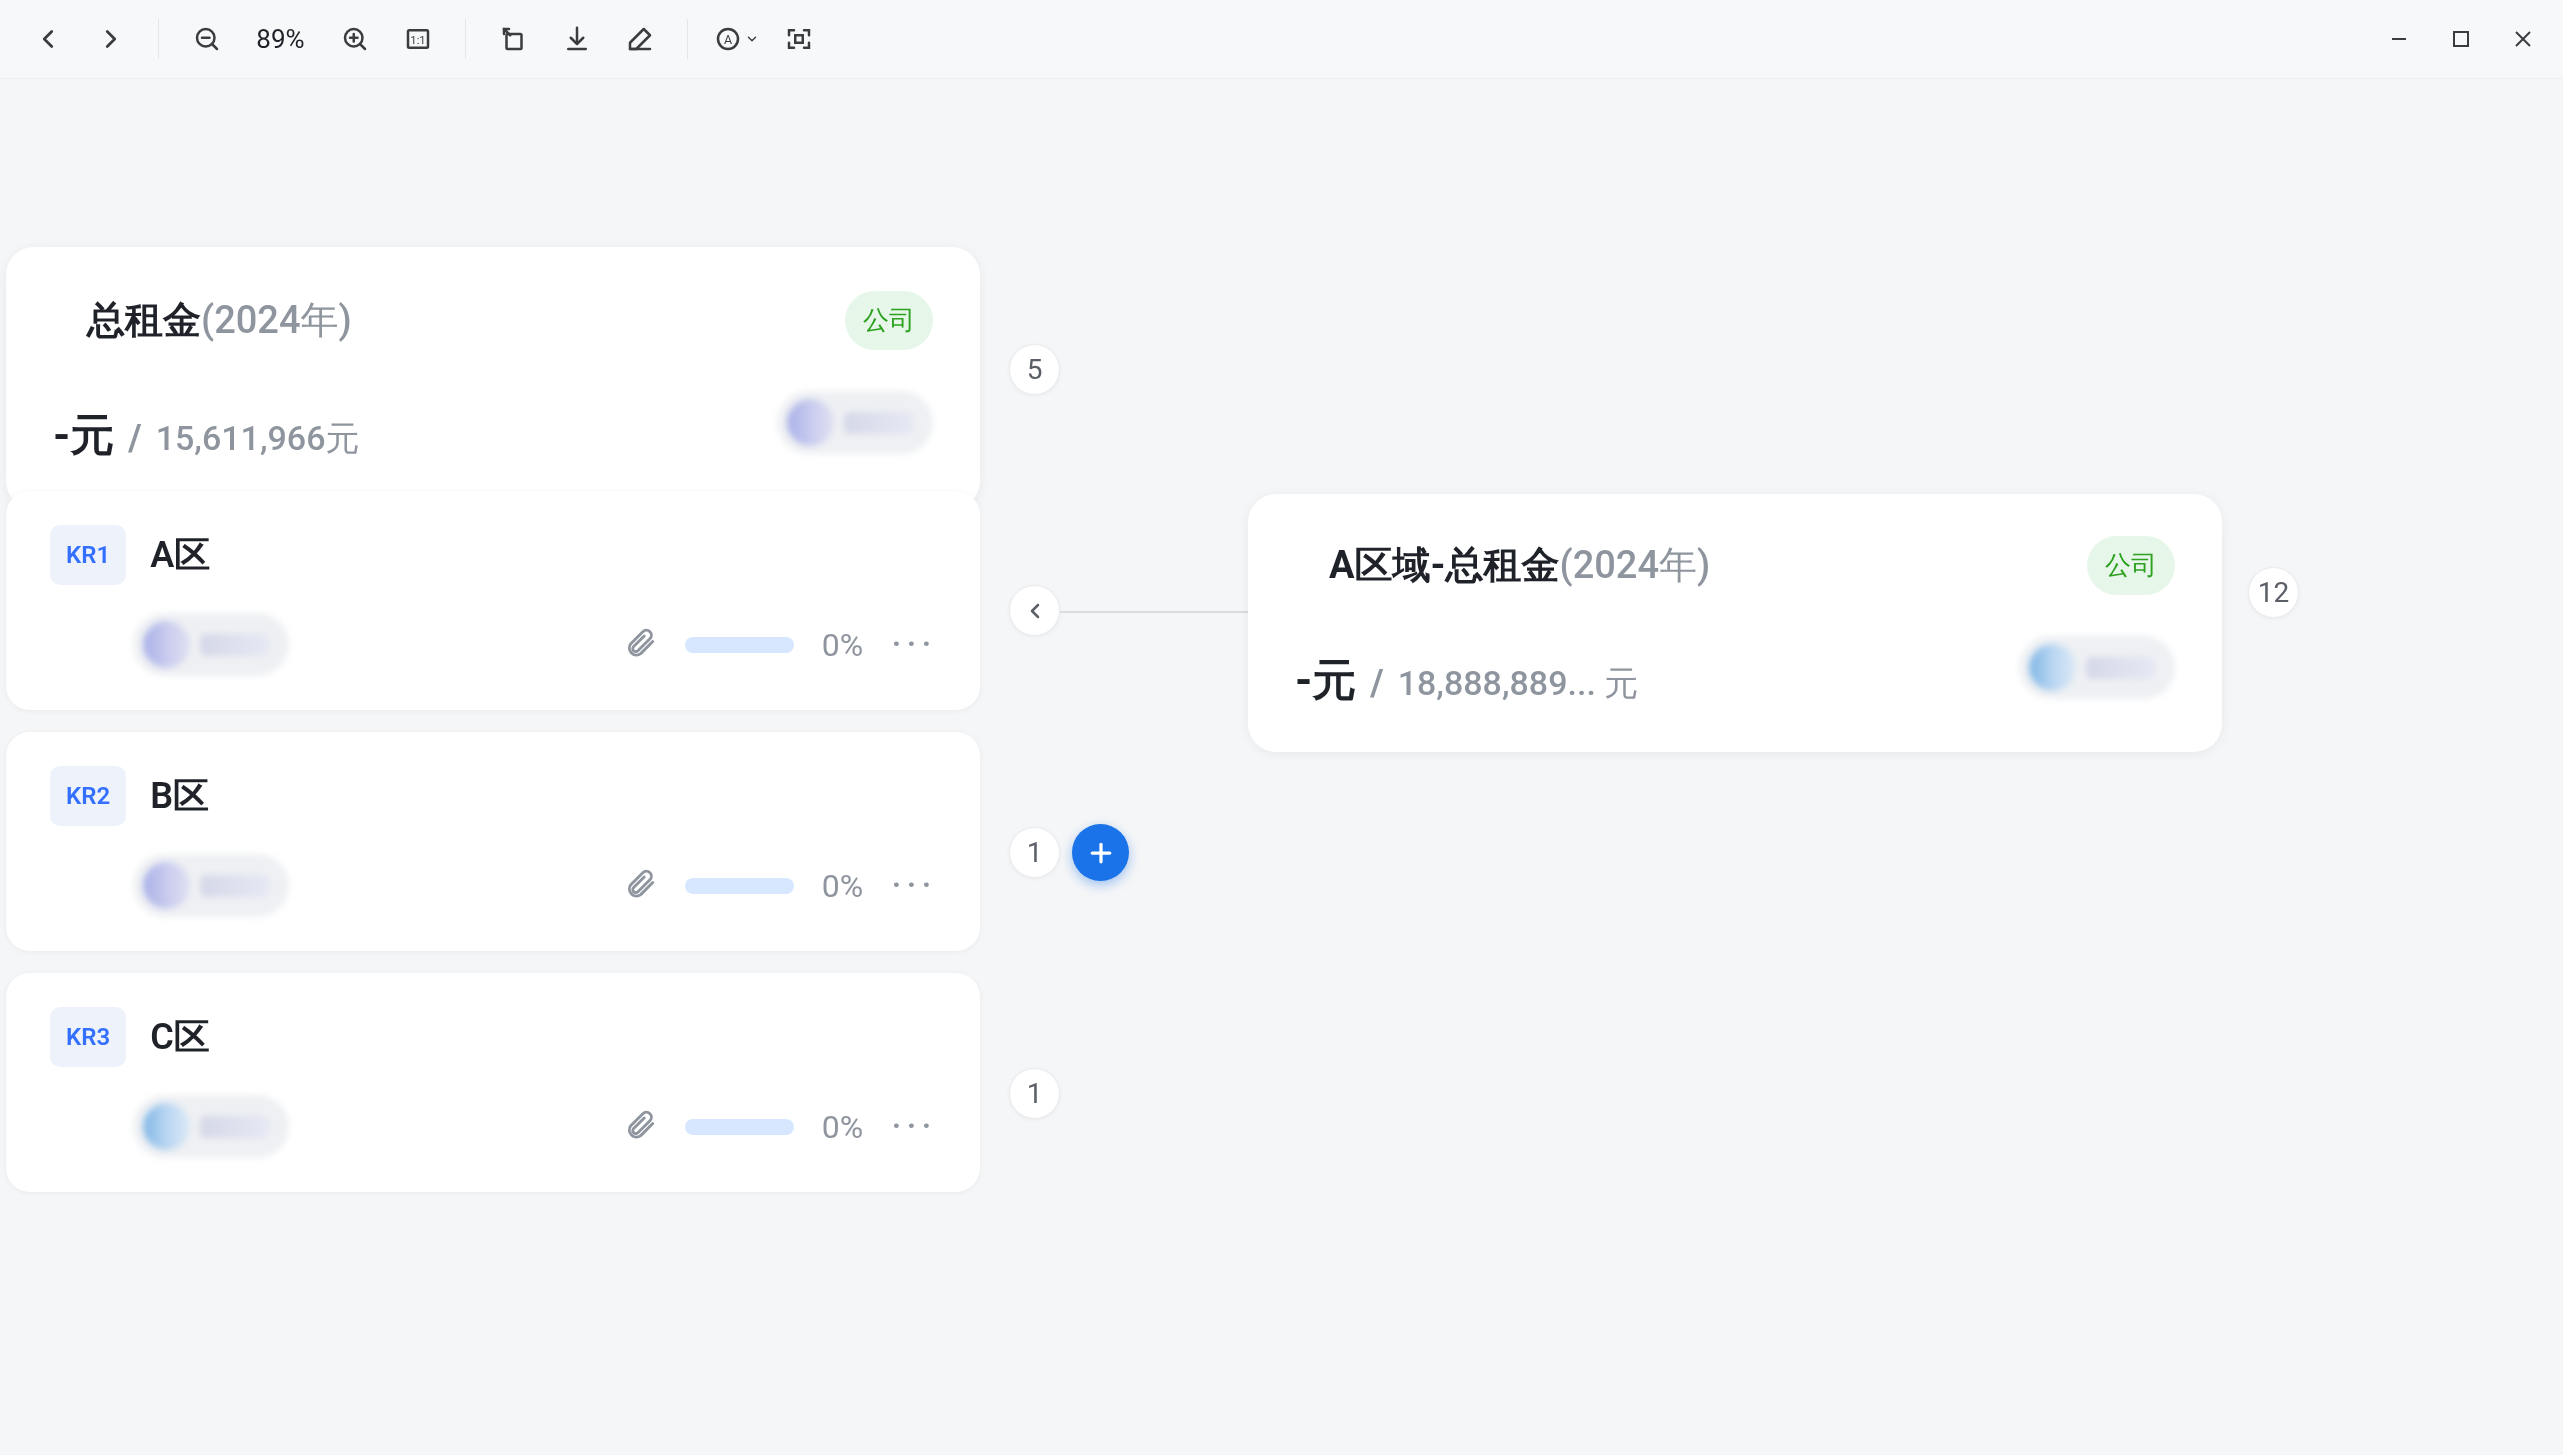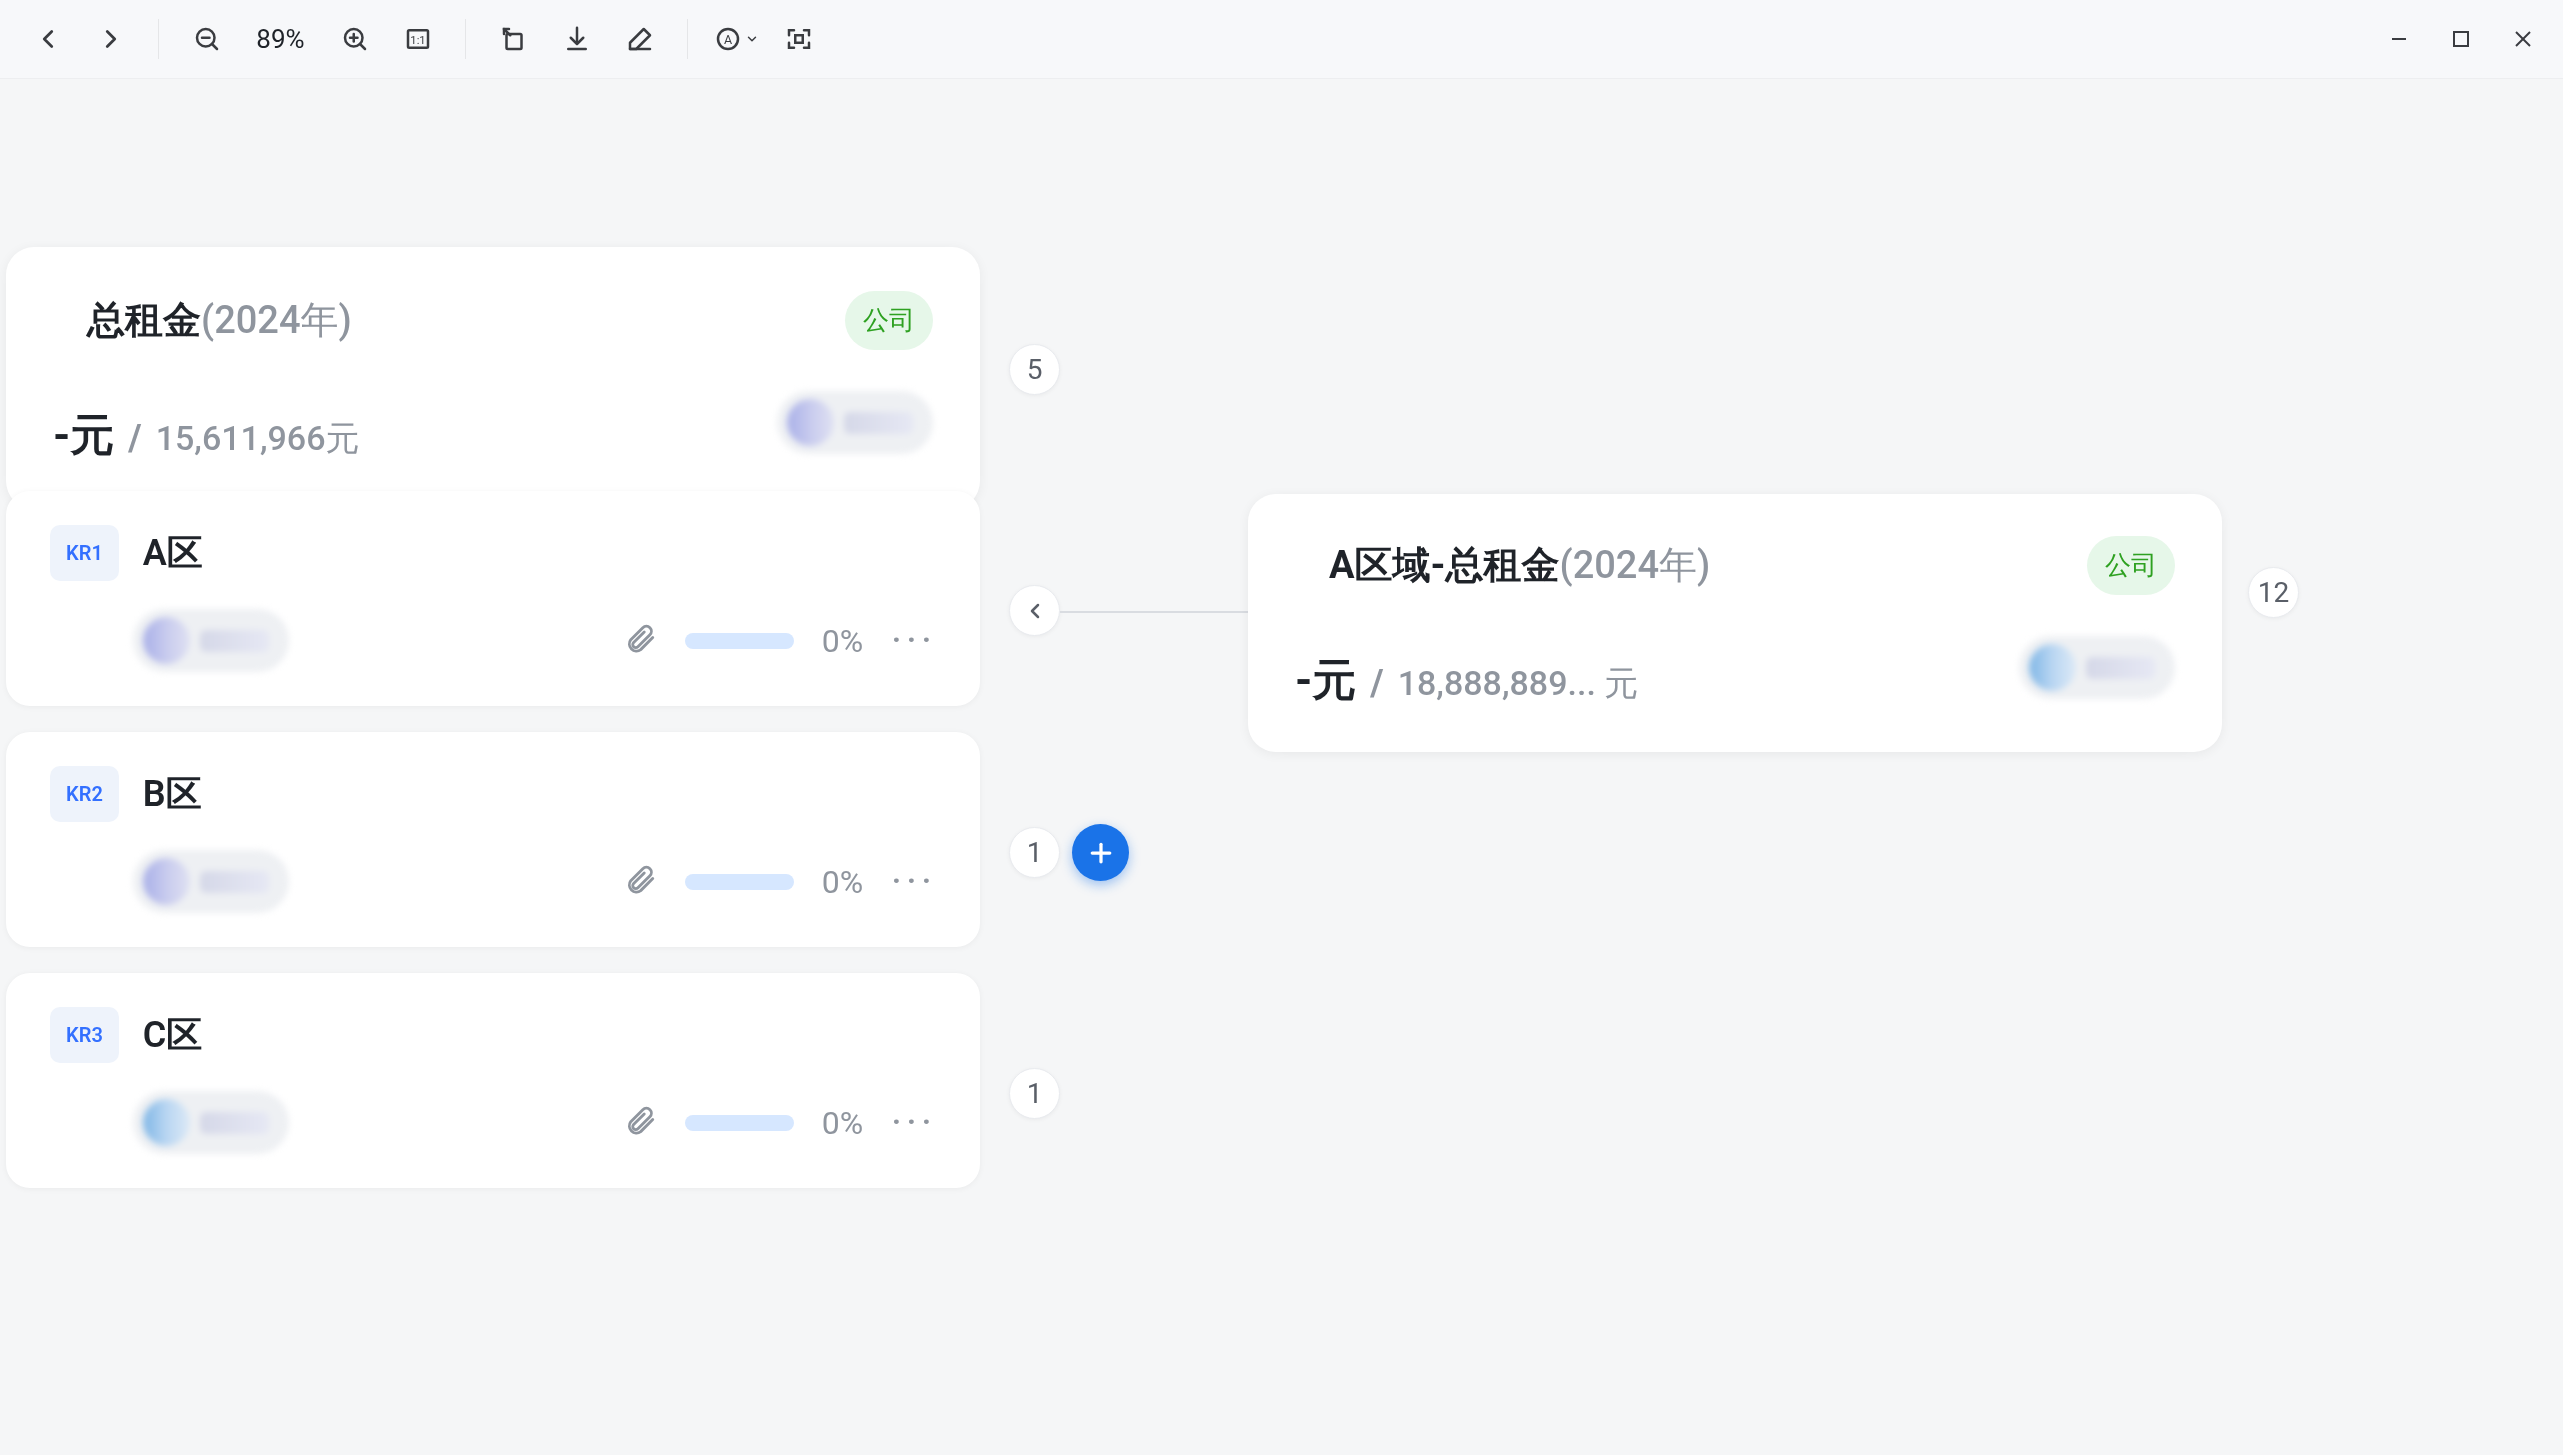--- a/index.html
+++ b/index.html
@@ -92,21 +92,21 @@
   .obj-row2{display:flex;align-items:center;justify-content:space-between;margin-top:30px;}
   .obj-metrics{display:flex;align-items:baseline;gap:14px;font-weight:700;}
   .obj-metrics .big{font-size:44px;}
   .obj-metrics .slash{font-size:36px;color:var(--text-muted);}
   .obj-metrics .target{font-size:34px;color:var(--text-muted);font-weight:500;margin-top:36px;}
 
   
   .kr-card{left:6px;width:974px;padding:34px 44px;border-radius:24px;box-shadow:0 1px 6px rgba(0,0,0,0.05);}
   .kr-row1{display:flex;align-items:center;gap:24px;}
   .kr-tag{
-    background:var(--kr-bg);color:var(--kr-fg);font-weight:600;font-size:20px;
+    background:var(--kr-bg);color:var(--kr-fg);font-weight:600;font-size:24px;
     padding:16px 16px;border-radius:10px;
   }
   .kr-name{font-size:36px;font-weight:600;}
   .kr-row2{display:flex;align-items:center;gap:28px;margin-top:28px;margin-left:83px;}
   .kr-row2 .spacer{flex:1;}
   .attach,.more{color:var(--icon-muted);cursor:pointer;}
   .attach svg{width:34px;height:34px;}
   .progress{width:109px;height:16px;border-radius:988px;background:var(--progress-bg);}
   .pct{font-size:32px;color:var(--text-muted);}
   .more{font-size:42px;letter-spacing:4px;line-height:1;}

